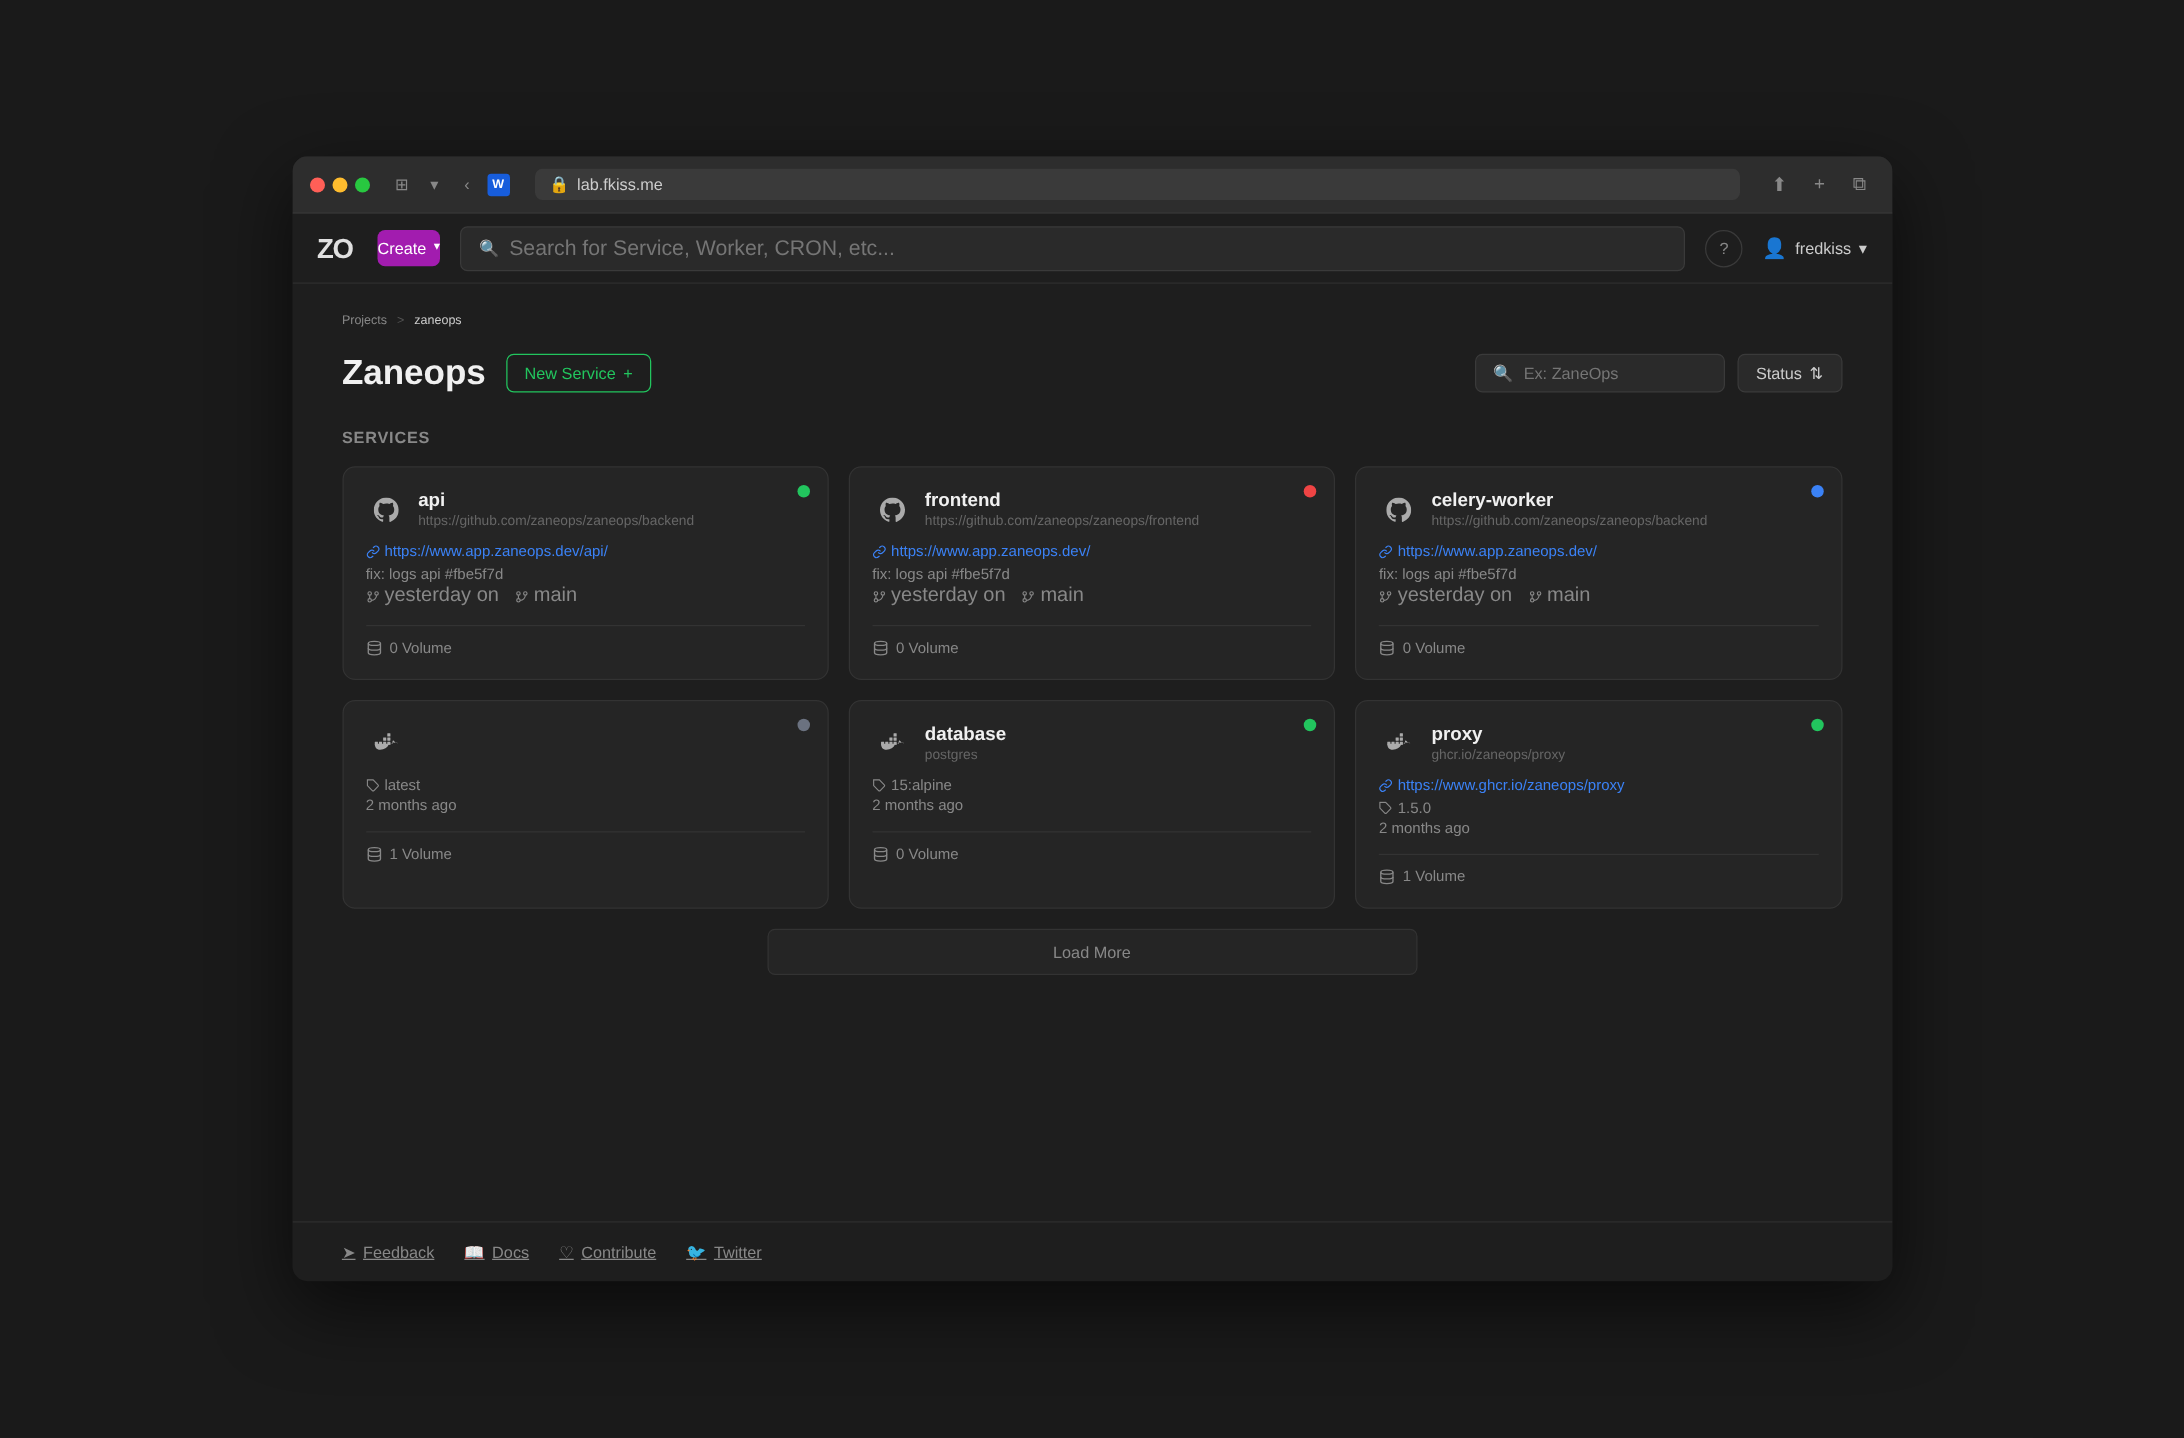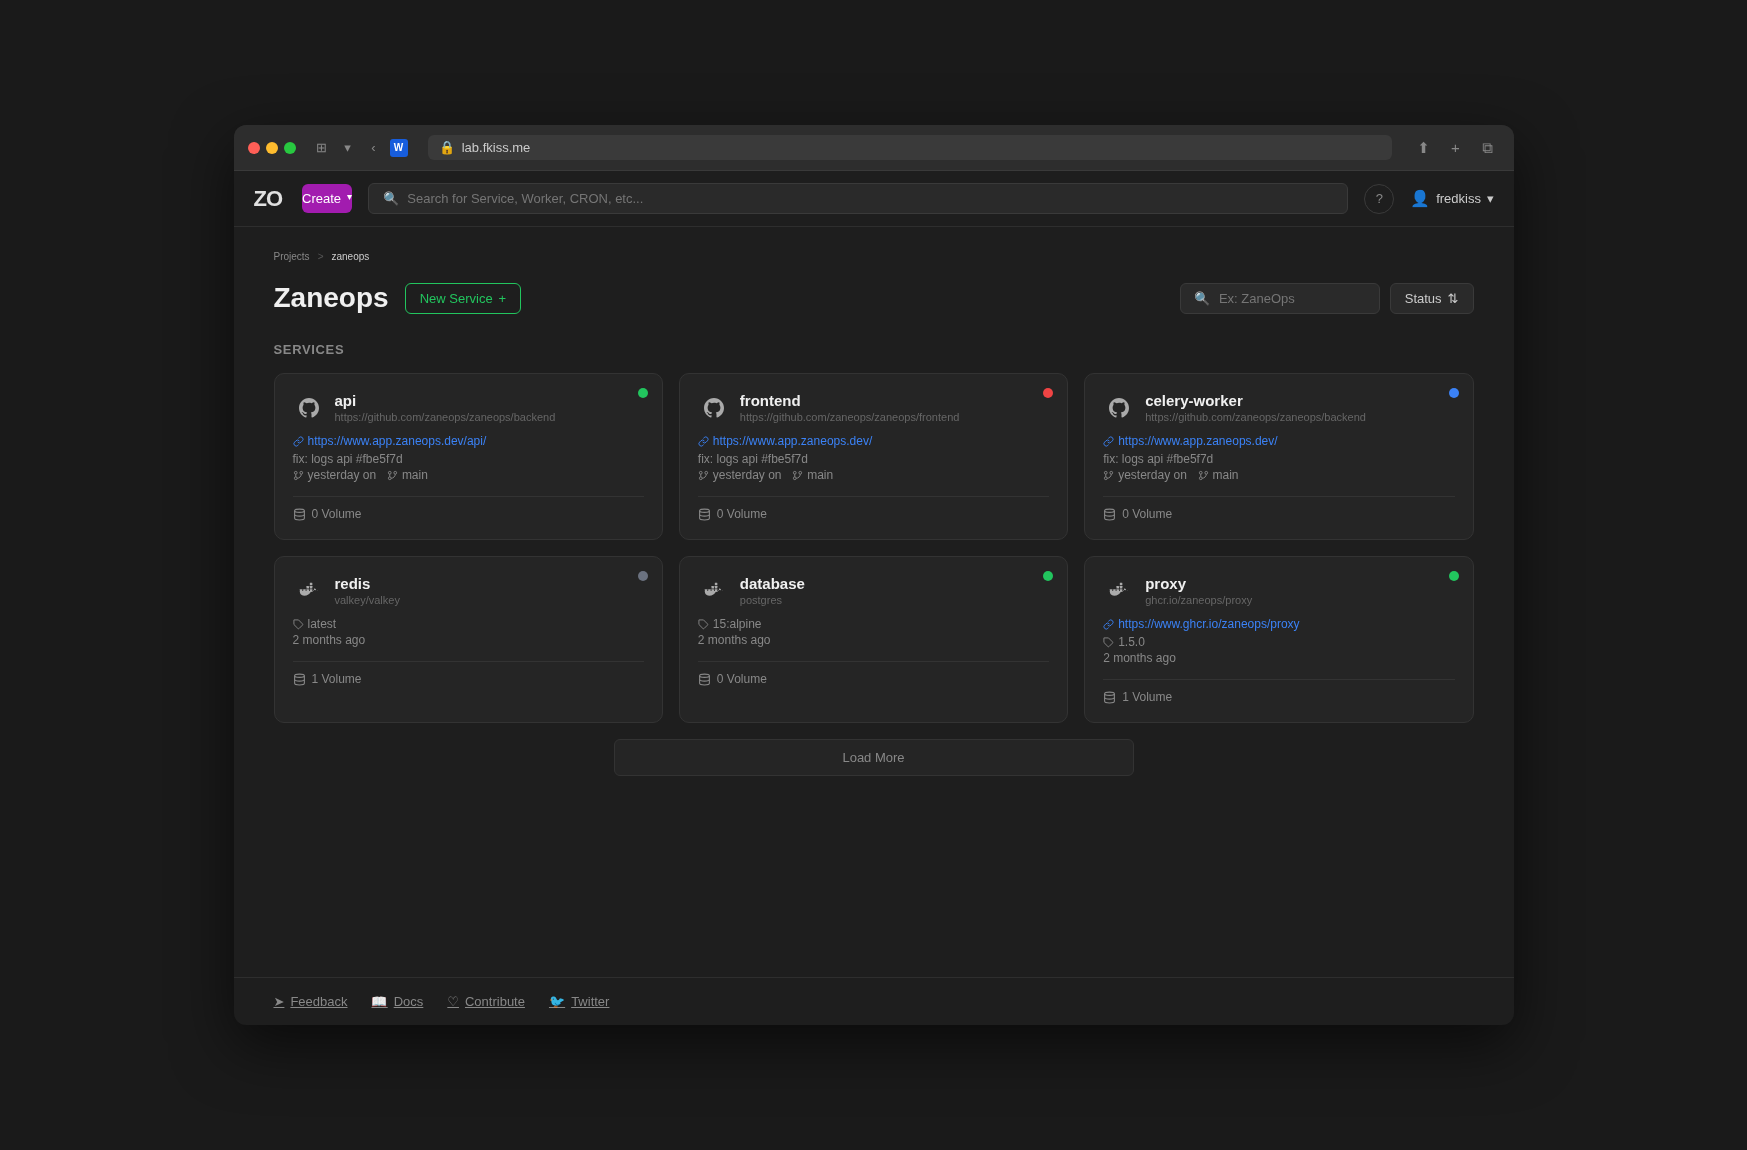--- a/index.html
+++ b/index.html
@@ -125,21 +125,21 @@
       align-items: center;
       gap: 8px;
       color: #666;
       font-size: 13px;
     }
     .navbar-search input {
       background: none;
       border: none;
       outline: none;
       color: #c4b5fd;
-      font-size: 13px;
+      font-size: 17px;
       flex: 1;
     }
     .help-btn {
       width: 30px;
       height: 30px;
       border-radius: 50%;
       border: 1px solid #3a3a3a;
       display: flex;
       align-items: center;
       justify-content: center;
@@ -304,21 +304,21 @@
       align-items: center;
       gap: 4px;
       margin-bottom: 4px;
     }
     .service-commit {
       font-size: 12px;
       color: #888;
       margin-bottom: 2px;
     }
     .service-branch {
-      font-size: 12px;
+      font-size: 16px;
       color: #888;
       display: flex;
       align-items: center;
       gap: 4px;
     }
     .service-tag {
       font-size: 12px;
       color: #888;
       display: flex;
       align-items: center;
@@ -611,24 +611,20 @@
                 <rect x="1" y="10" width="3" height="3" rx="0.3"></rect>
                 <rect x="5" y="10" width="3" height="3" rx="0.3"></rect>
                 <rect x="9" y="10" width="3" height="3" rx="0.3"></rect>
                 <rect x="13" y="10" width="3" height="3" rx="0.3"></rect>
                 <rect x="9" y="6" width="3" height="3" rx="0.3"></rect>
                 <rect x="13" y="6" width="3" height="3" rx="0.3"></rect>
                 <rect x="13" y="2" width="3" height="3" rx="0.3"></rect>
                 <path d="M23.2 11.5c-.5-.3-1.6-.5-2.6-.3-.1-.9-.7-1.7-1.5-2.2l-.5-.3-.3.5c-.4.7-.5 1.8-.1 2.6-.3.1-.8.3-1.5.3H1.1c-.2 1.2.1 2.8 1 3.9.9 1.1 2.3 1.7 4.1 1.7 3.9 0 6.8-1.8 8.2-5h.7c1.3 0 2.1-.5 2.5-1.6l.2-.5-.6-.1z"></path>
               </svg>
             </div>
-      <div class="service-info">
-        <div class="service-name">redis</div>
-        <div class="service-repo">valkey/valkey</div>
-      </div>
     </div>
 
       <div class="service-tag">
         <svg width="11" height="11" viewBox="0 0 24 24" fill="none" stroke="currentColor" stroke-width="2">
               <path d="M20.59 13.41l-7.17 7.17a2 2 0 0 1-2.83 0L2 12V2h10l8.59 8.59a2 2 0 0 1 0 2.82z"></path>
               <line x1="7" y1="7" x2="7.01" y2="7"></line>
             </svg> latest
       </div>
       <div class="service-time">2 months ago</div>
 

